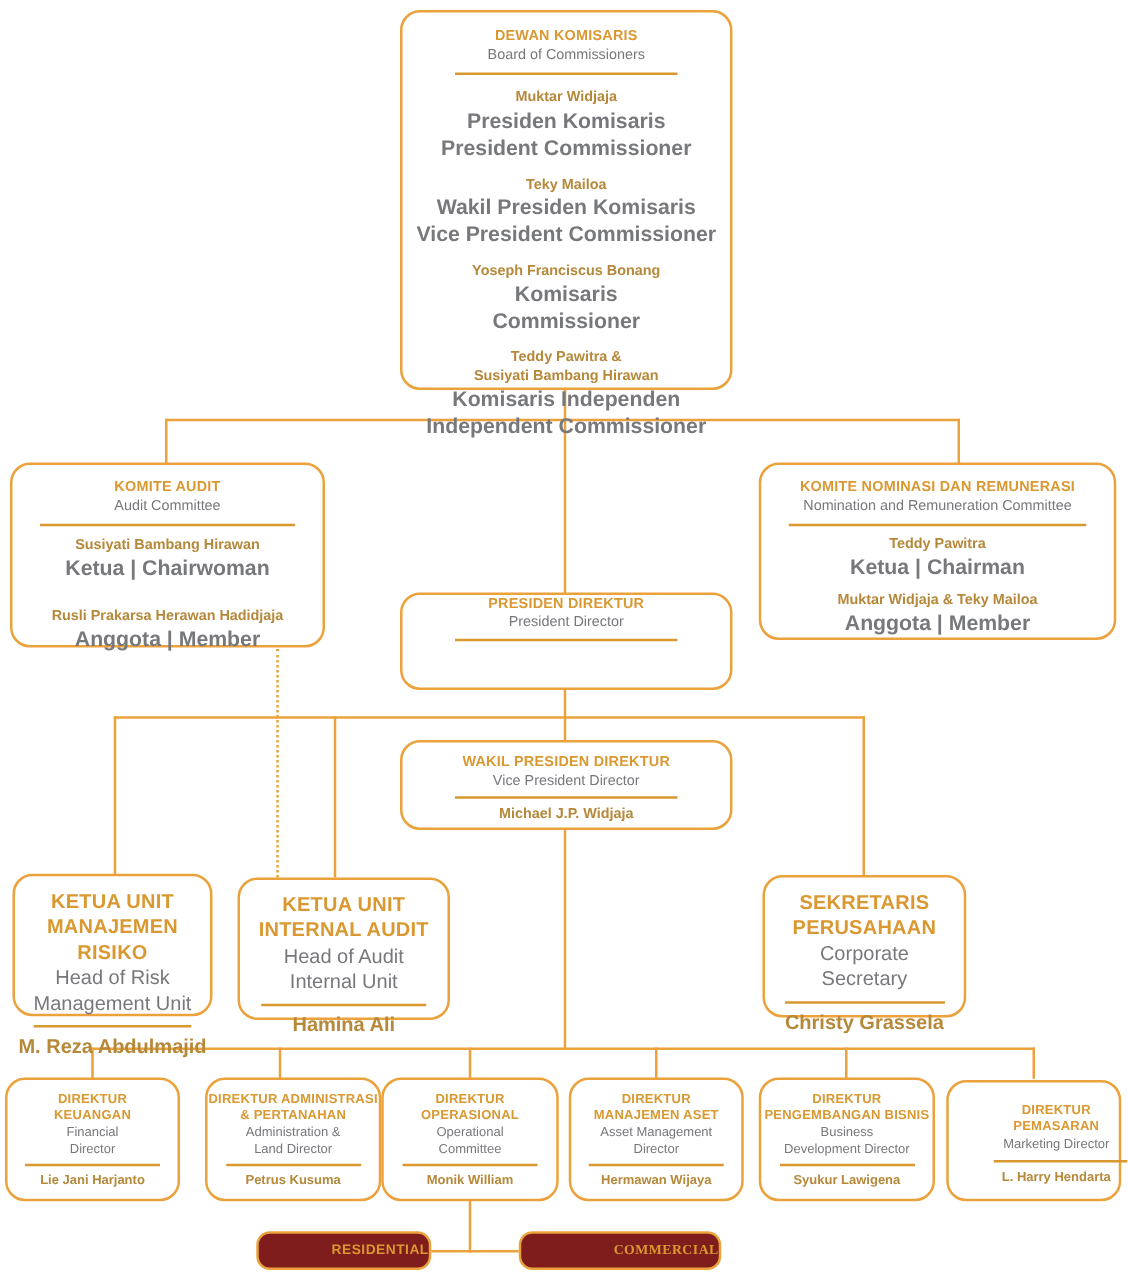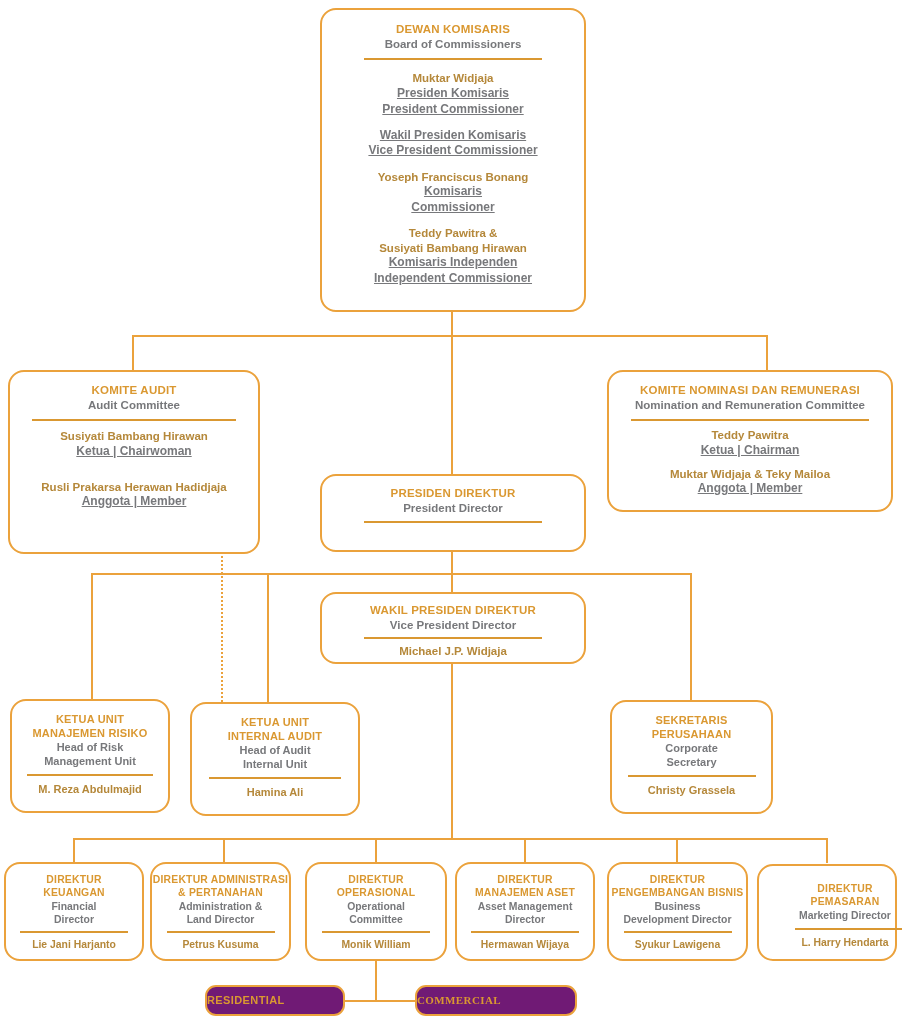--- a/index.html
+++ b/index.html
@@ -13,33 +13,33 @@
   .stage{
     position:relative;width:902px;height:1024px;background:#fff;
     font-family:"Liberation Sans",sans-serif;overflow:hidden;
   }
   .box{
     position:absolute;background:#fff;border:2.5px solid var(--gold-border);
     border-radius:16px;text-align:center;box-sizing:border-box;z-index:2;
   }
   .hdr{color:var(--gold-hdr);font-weight:bold;font-size:11.5px;line-height:1.28;
        white-space:pre-line;letter-spacing:.2px;}
-  .sub{color:var(--gray);font-weight:bold;font-size:11.5px;line-height:1.28;white-space:pre-line;}
+  .sub{color:var(--gray);font-weight:normal;font-size:11.5px;line-height:1.28;white-space:pre-line;}
   .name{color:var(--gold-name);font-weight:bold;font-size:11.5px;line-height:1.28;white-space:pre-line;}
-  .role{color:var(--gray);font-weight:bold;font-size:12px;line-height:1.28;white-space:pre-line;text-decoration:underline;}
+  .role{color:var(--gray);font-weight:bold;font-size:17px;line-height:1.28;white-space:pre-line;}
   .divider{height:2px;background:var(--gold-hdr);margin:7px auto;}
   .member{margin-top:11px;}
-  .small .hdr,.small .sub,.small .name{font-size:11px;}
+  .small .hdr,.small .sub,.small .name{font-size:16px;}
   .dir .hdr,.dir .sub,.dir .name{font-size:10.4px;}
   .lineh{position:absolute;background:var(--line);height:2.4px;z-index:1;}
   .linev{position:absolute;background:var(--line);width:2.4px;z-index:1;}
   .linedot{position:absolute;width:0;border-left:2.6px dotted var(--line);z-index:1;}
   .seg{
     position:absolute;border:2.4px solid var(--gold-border);border-radius:11px;
-    background:#701a75;display:flex;align-items:center;justify-content:flex-start;
+    background:#7f1d1d;display:flex;align-items:center;justify-content:flex-end;
     box-sizing:border-box;z-index:2;
   }
   .seg .hdr{font-size:11px;letter-spacing:.4px;}
 </style>
 </head>
 <body>
 
 <div class="stage">
 
   <div class="linev" style="left:451px;top:311px;height:164px;"></div>
@@ -70,37 +70,38 @@
   <div class="box" style="left:320px;top:8px;width:266px;height:304px;padding-top:12px;">
     <div class="hdr">DEWAN KOMISARIS</div>
     <div class="sub">Board of Commissioners</div>
     <div class="divider" style="width:178px;"></div>
     <div class="member">
       <div class="name">Muktar Widjaja</div>
       <div class="role">Presiden Komisaris</div>
       <div class="role">President Commissioner</div>
     </div>
     <div class="member">
+      <div class="name">Teky Mailoa</div>
       <div class="role">Wakil Presiden Komisaris</div>
       <div class="role">Vice President Commissioner</div>
     </div>
     <div class="member">
       <div class="name">Yoseph Franciscus Bonang</div>
       <div class="role">Komisaris</div>
       <div class="role">Commissioner</div>
     </div>
     <div class="member">
       <div class="name">Teddy Pawitra &amp;
 Susiyati Bambang Hirawan</div>
       <div class="role">Komisaris Independen</div>
       <div class="role">Independent Commissioner</div>
     </div>
   </div>
 
-  <div class="box" style="left:8px;top:370px;width:252px;height:184px;padding-top:11px;">
+  <div class="box" style="left:8px;top:370px;width:252px;height:148px;padding-top:11px;">
     <div class="hdr">KOMITE AUDIT</div>
     <div class="sub">Audit Committee</div>
     <div class="divider" style="width:204px;"></div>
     <div class="member" style="margin-top:8px;">
       <div class="name">Susiyati Bambang Hirawan</div>
       <div class="role">Ketua | Chairwoman</div>
     </div>
     <div class="member" style="margin-top:20px;">
       <div class="name">Rusli Prakarsa Herawan Hadidjaja</div>
       <div class="role">Anggota | Member</div>
@@ -114,21 +115,21 @@
     <div class="member" style="margin-top:7px;">
       <div class="name">Teddy Pawitra</div>
       <div class="role">Ketua | Chairman</div>
     </div>
     <div class="member" style="margin-top:8px;">
       <div class="name">Muktar Widjaja &amp; Teky Mailoa</div>
       <div class="role">Anggota | Member</div>
     </div>
   </div>
 
-  <div class="box" style="left:320px;top:474px;width:266px;height:78px;padding-top:10px;">
+  <div class="box" style="left:320px;top:474px;width:266px;height:78px;padding-top:0;">
     <div class="hdr">PRESIDEN DIREKTUR</div>
     <div class="sub">President Director</div>
     <div class="divider" style="width:178px;margin:6px auto;"></div>
   </div>
 
   <div class="box" style="left:320px;top:592px;width:266px;height:72px;padding-top:9px;">
     <div class="hdr">WAKIL PRESIDEN DIREKTUR</div>
     <div class="sub">Vice President Director</div>
     <div class="divider" style="width:178px;margin:5px auto;"></div>
     <div class="name">Michael J.P. Widjaja</div>
@@ -163,21 +164,21 @@
 
   <div class="box dir" style="left:4px;top:862px;width:140px;height:99px;padding-top:9px;">
     <div class="hdr">DIREKTUR
 KEUANGAN</div>
     <div class="sub">Financial
 Director</div>
     <div class="divider" style="width:108px;margin:5px auto;"></div>
     <div class="name">Lie Jani Harjanto</div>
   </div>
 
-  <div class="box dir" style="left:150px;top:862px;width:141px;height:99px;padding-top:9px;">
+  <div class="box dir" style="left:164px;top:862px;width:141px;height:99px;padding-top:9px;">
     <div class="hdr">DIREKTUR ADMINISTRASI
 &amp; PERTANAHAN</div>
     <div class="sub">Administration &amp;
 Land Director</div>
     <div class="divider" style="width:108px;margin:5px auto;"></div>
     <div class="name">Petrus Kusuma</div>
   </div>
 
   <div class="box dir" style="left:305px;top:862px;width:142px;height:99px;padding-top:9px;">
     <div class="hdr">DIREKTUR

